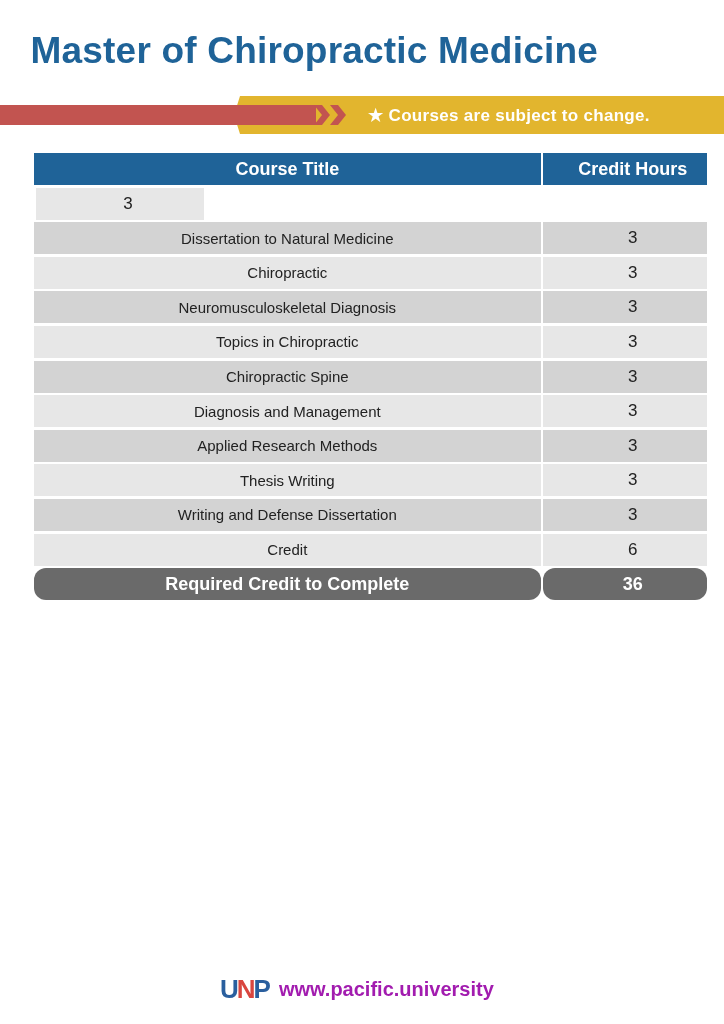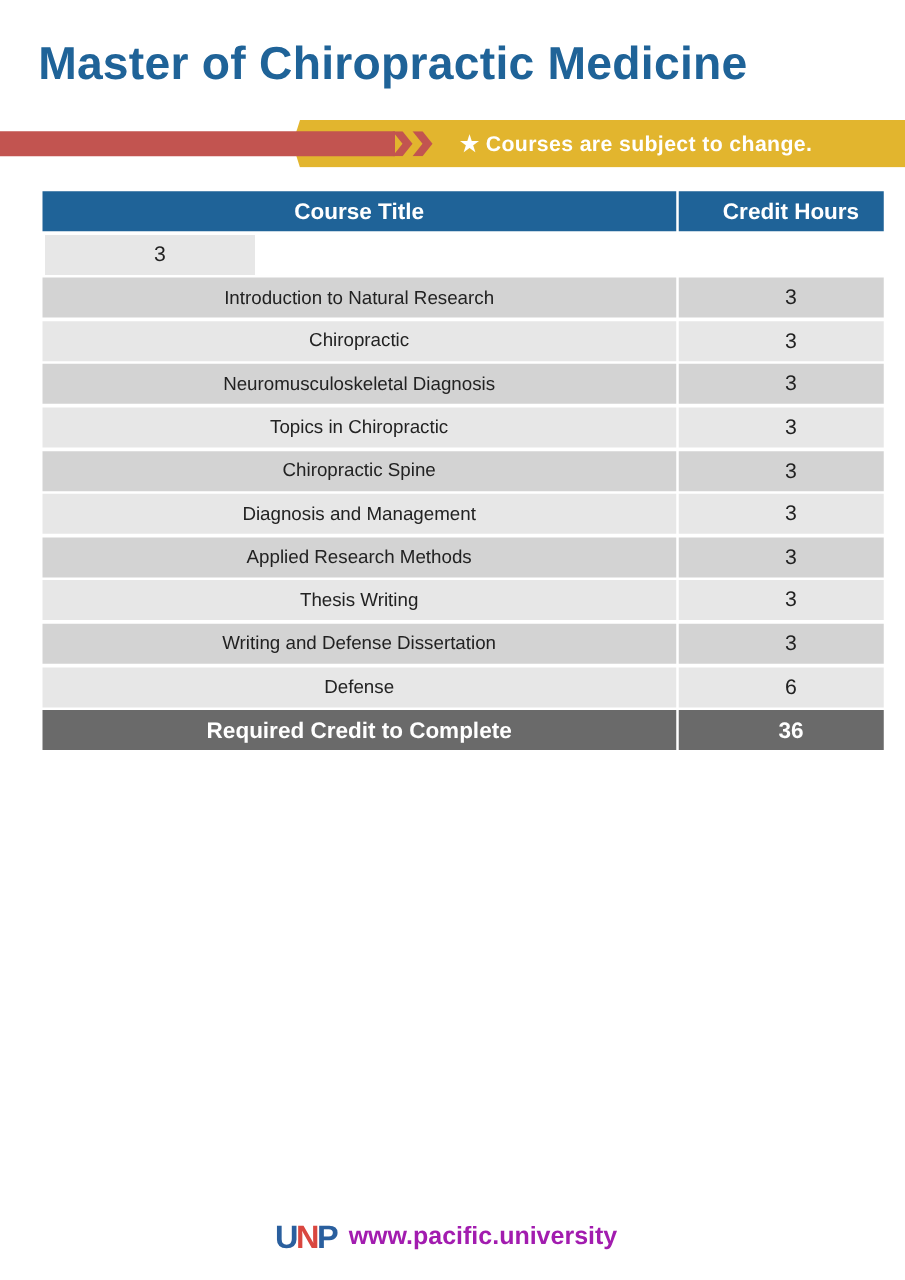--- a/index.html
+++ b/index.html
@@ -15,21 +15,21 @@
   .chevrons { position:absolute; left:314px; top:9px; height:20px; width:40px; }
   .notice { position:absolute; left:368px; top:9px; color:#ffffff; font-weight:bold; font-size:17px;
             letter-spacing:0.3px; white-space:nowrap; }
   .table { position:absolute; left:34px; top:153px; width:673px; }
   .row { display:flex; height:32px; margin-bottom:2.6px; }
   .cell-title { width:519px; display:flex; align-items:center; justify-content:center; font-size:15px; color:#222; }
   .cell-credit { width:152px; margin-left:2px; display:flex; align-items:center; justify-content:center; font-size:17px; color:#222;padding-left:16px; }
   .hdr .cell-title, .hdr .cell-credit { background:#1f6398; color:#fff; font-weight:bold; font-size:18px; }
   .odd .cell-title, .odd .cell-credit { background:#e7e7e7; }
   .even .cell-title, .even .cell-credit { background:#d3d3d3; }
-  .total .cell-title, .total .cell-credit { background:#6a6a6a; color:#fff; font-weight:bold; font-size:18px; }
+  .total .cell-title, .total .cell-credit { background:#6a6a6a; color:#fff; font-weight:bold; font-size:18px;border-radius:12px; }
   .footer { position:absolute; top:976px; left:220px; display:flex; align-items:center; }
   .logo { display:flex; align-items:flex-end; font-weight:bold; font-size:26px; line-height:26px; letter-spacing:-2px; }
   .logo .u { color:#2a5f9e; }
   .logo .n { color:#d9463f; }
   .logo .p { color:#2a5f9e; }
   .url { margin-left:10px; color:#a21caf; font-weight:bold; font-size:20px; }
 </style>
 </head>
 <body>
 
@@ -47,21 +47,21 @@
 
 <div class="table">
   <div class="row hdr">
     <div class="cell-title">Course  Title</div>
     <div class="cell-credit">Credit Hours</div>
   </div>
   <div class="row odd">
     <div class="cell-credit">3</div>
   </div>
   <div class="row even">
-    <div class="cell-title">Introduction to Natural Research</div>
+    <div class="cell-title">Dissertation to Natural Medicine</div>
     <div class="cell-credit">3</div>
   </div>
   <div class="row odd">
     <div class="cell-title">Chiropractic</div>
     <div class="cell-credit">3</div>
   </div>
   <div class="row even">
     <div class="cell-title">Neuromusculoskeletal Diagnosis</div>
     <div class="cell-credit">3</div>
   </div>
@@ -83,21 +83,21 @@
   </div>
   <div class="row odd">
     <div class="cell-title">Thesis Writing</div>
     <div class="cell-credit">3</div>
   </div>
   <div class="row even">
     <div class="cell-title">Writing and Defense Dissertation</div>
     <div class="cell-credit">3</div>
   </div>
   <div class="row odd">
-    <div class="cell-title">Defense</div>
+    <div class="cell-title">Credit</div>
     <div class="cell-credit">6</div>
   </div>
   <div class="row total">
     <div class="cell-title">Required Credit to Complete</div>
     <div class="cell-credit">36</div>
   </div>
 </div>
 
 <div class="footer">
   <div class="logo">

